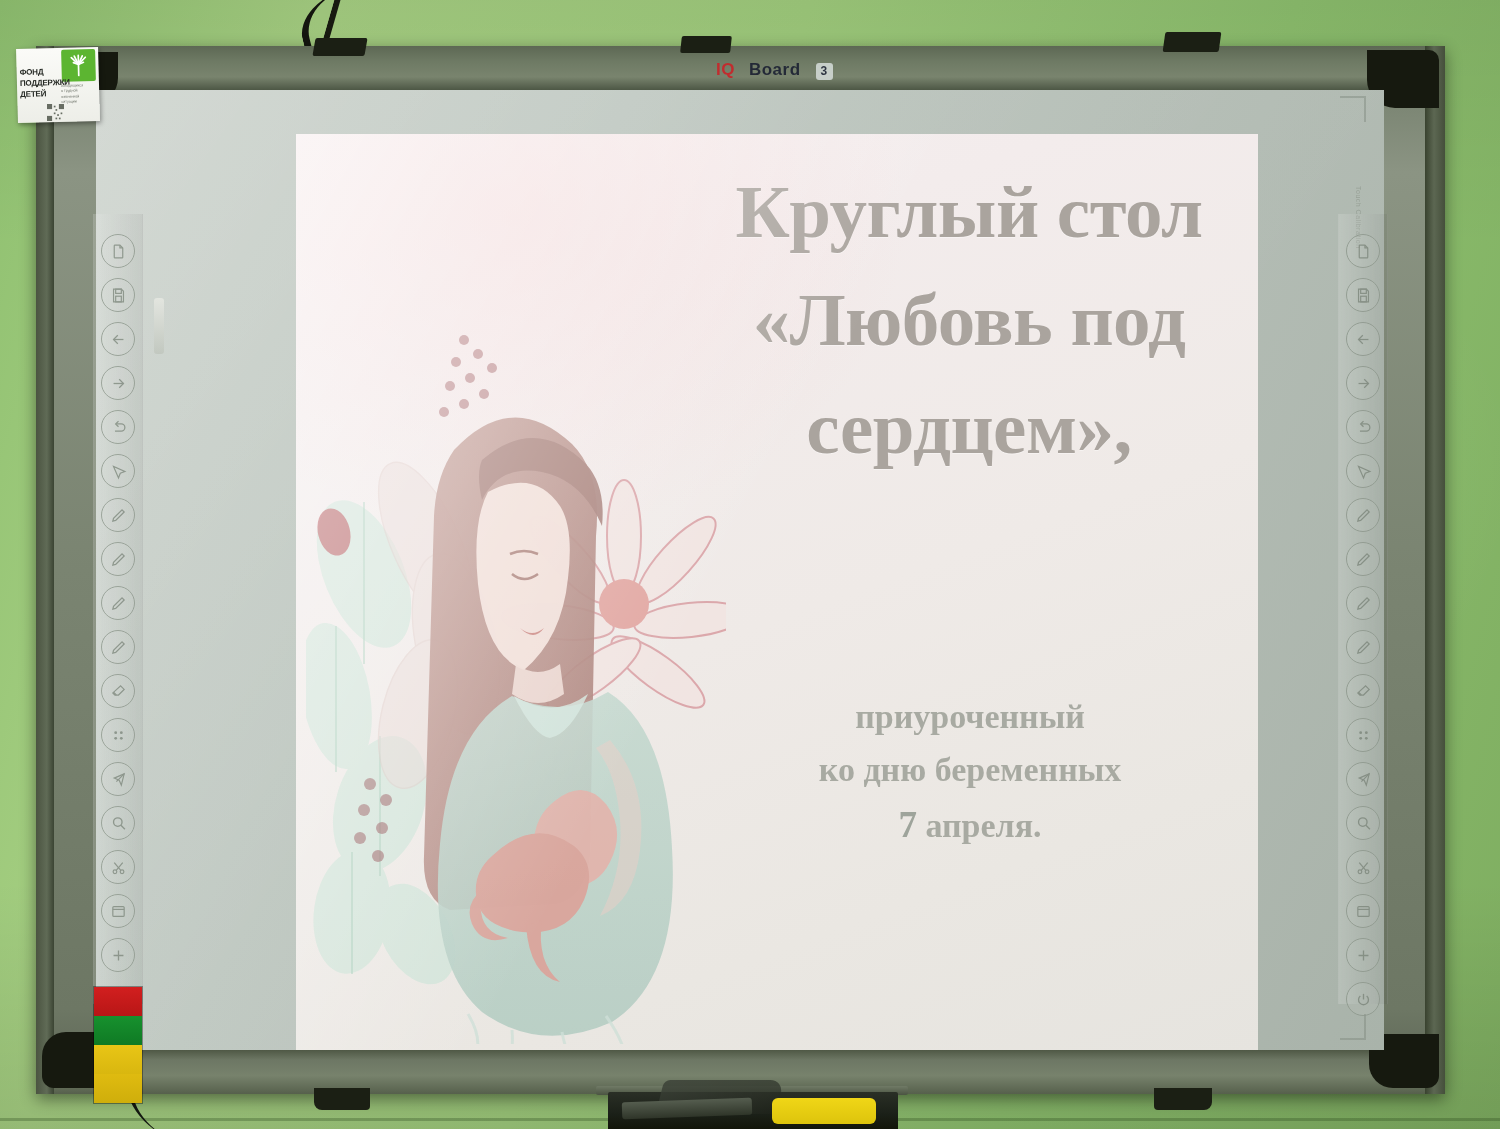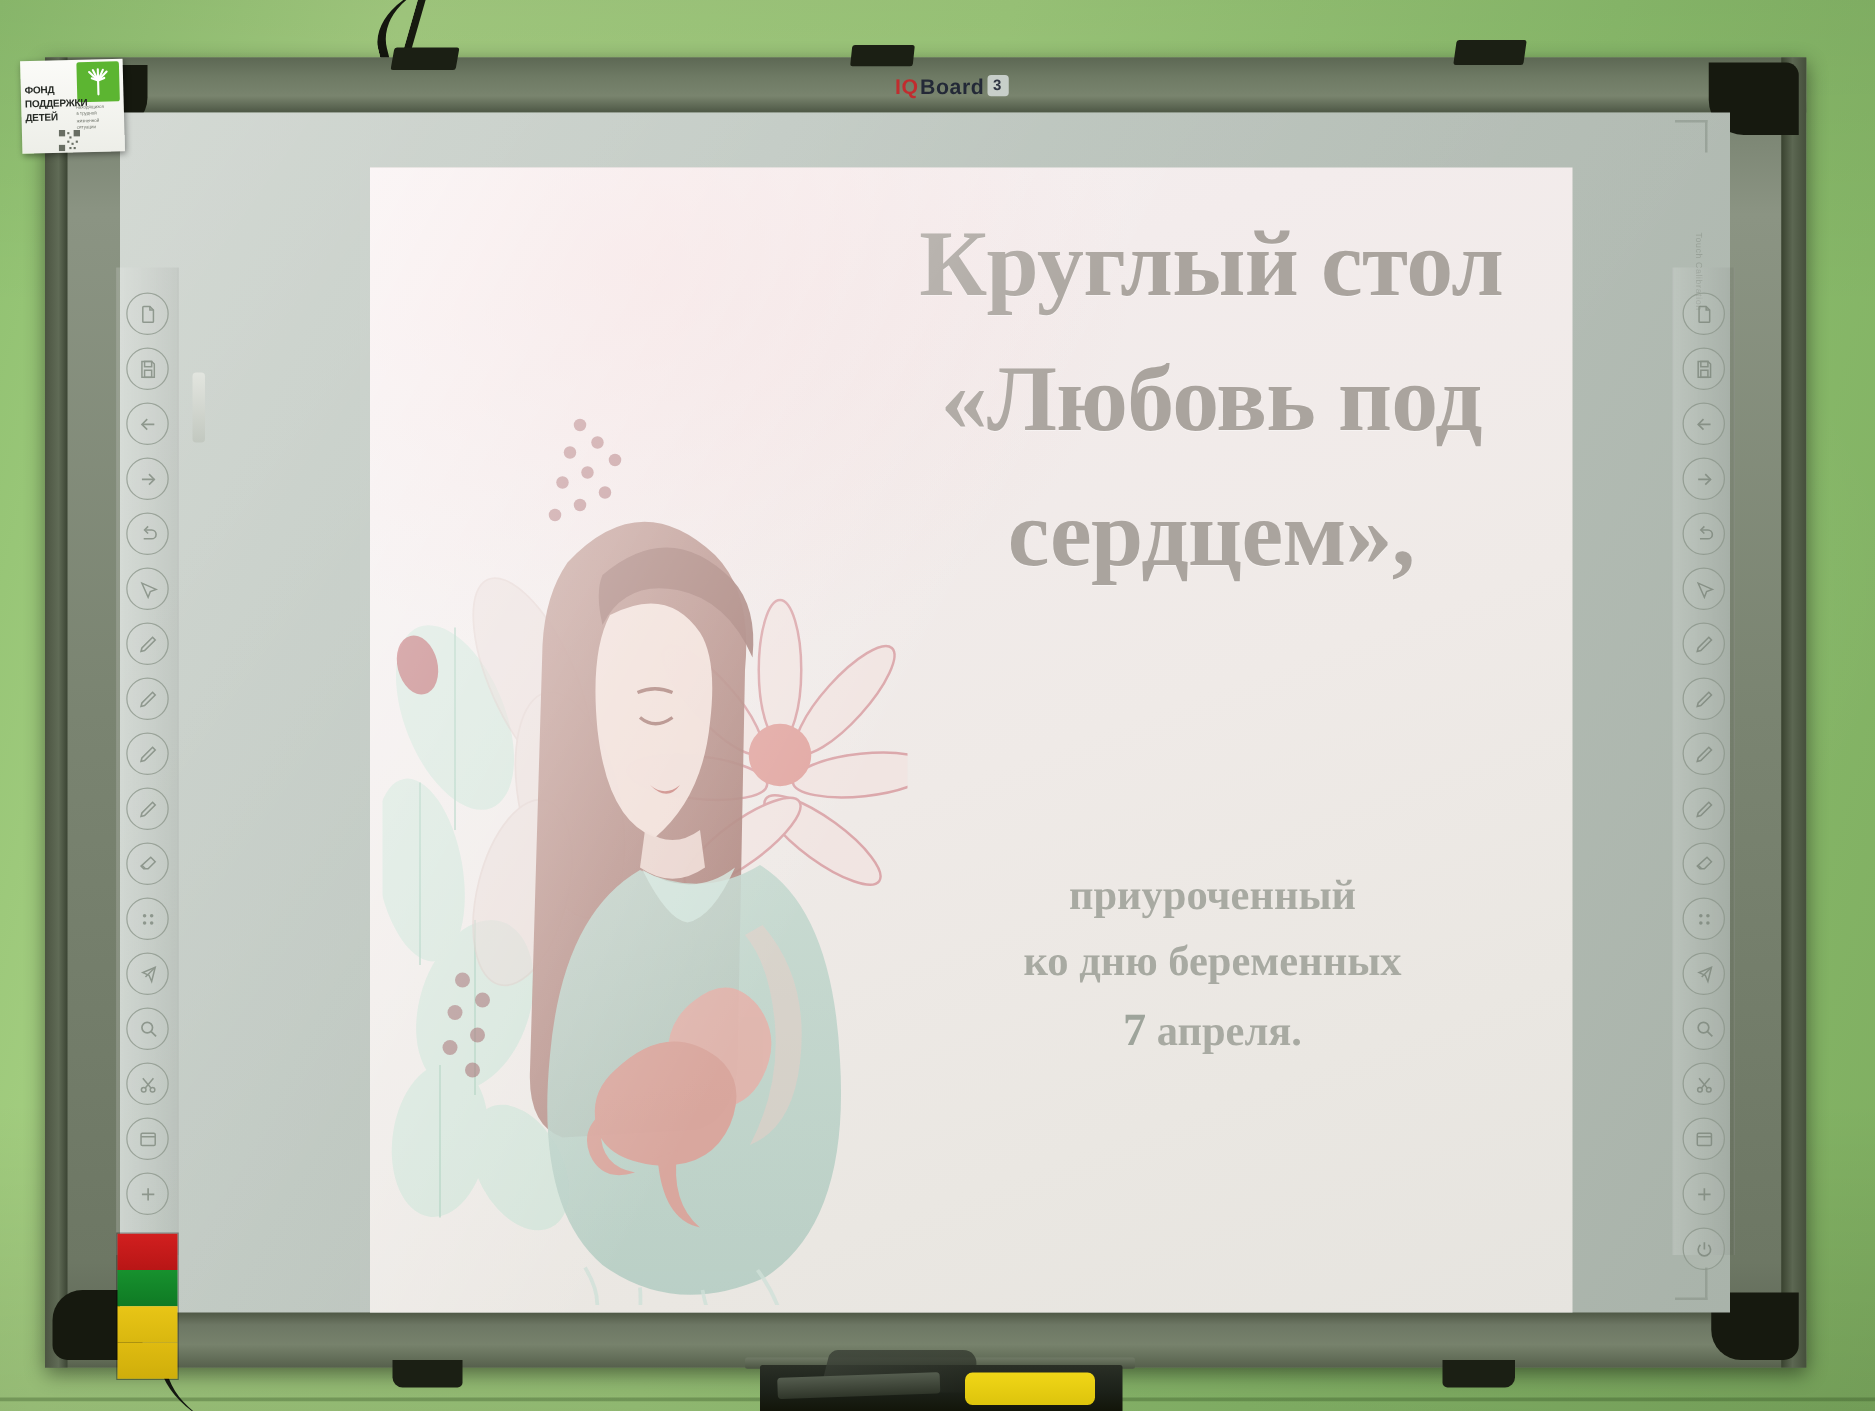--- a/index.html
+++ b/index.html
@@ -74,21 +74,21 @@
   .tab{position:absolute;background:#1b1f14;border-radius:2px;}
   .t1{left:278px;top:-8px;width:52px;height:18px;transform:skewX(-10deg);}
   .t2{left:645px;top:-10px;width:50px;height:17px;transform:skewX(-6deg);}
   .t3{left:1128px;top:-14px;width:56px;height:20px;transform:skewX(-8deg);}
   .tb1{left:278px;bottom:-16px;width:56px;height:22px;border-radius:0 0 4px 8px;}
   .tb2{left:1118px;bottom:-16px;width:58px;height:22px;border-radius:0 0 8px 4px;}
   
   .logo{
     position:absolute;left:680px;top:14px;
     font-family:"Liberation Sans",sans-serif;font-weight:bold;font-size:17px;
-    letter-spacing:.5px;display:flex;align-items:flex-start;gap:1px;opacity:.92;
+    letter-spacing:.5px;display:flex;align-items:flex-end;gap:14px;opacity:.92;
   }
   .logo .iq{color:#c8262a;}
   .logo .bd{color:#1d2233;}
   .logo .chip{
     display:inline-block;width:17px;height:17px;margin-left:1px;
     background:#cfd6d2;border-radius:3px;color:#2a3040;font-size:12px;
     text-align:center;line-height:17px;
   }
   
   .surface{

